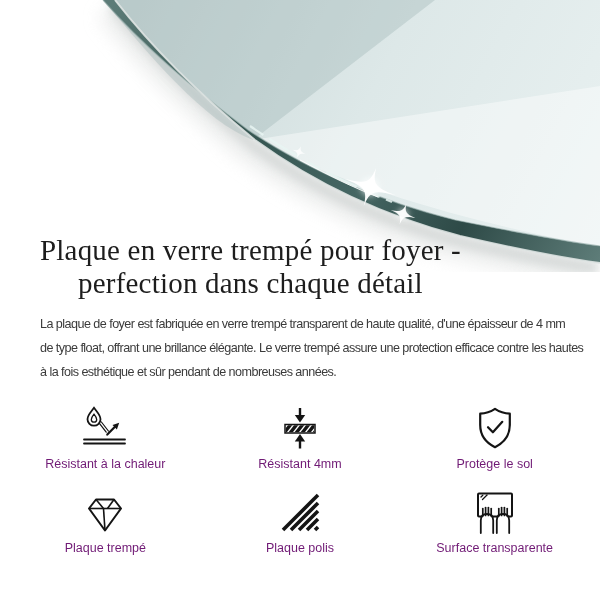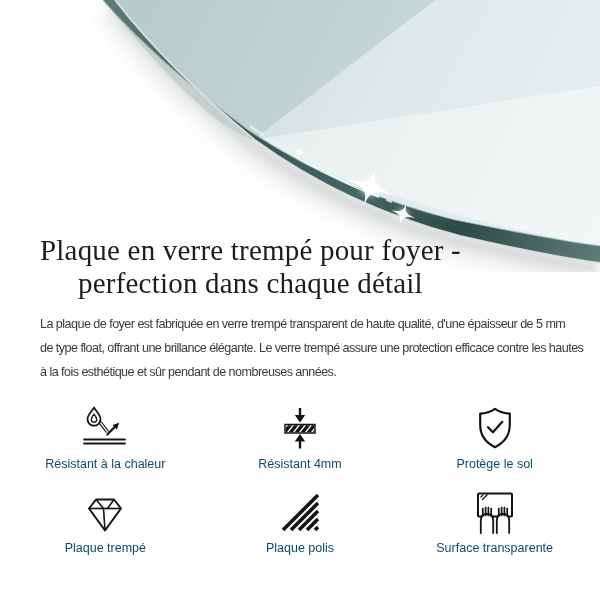--- a/index.html
+++ b/index.html
@@ -23,21 +23,21 @@
     letter-spacing:-0.55px;white-space:nowrap;
   }
   .features{
     position:absolute;left:0;top:406px;width:600px;z-index:2;
     display:grid;grid-template-columns:1fr 1fr 1fr;row-gap:18px;
     padding:0 8px;box-sizing:border-box;
   }
   .feature{display:flex;flex-direction:column;align-items:center;}
   .iconbox{height:44px;display:flex;align-items:flex-end;justify-content:center;}
   .feature .label{
-    margin-top:7px;font-size:12.5px;line-height:15px;color:#0c4a6e;
+    margin-top:7px;font-size:12.5px;line-height:15px;color:#701a75;
     white-space:nowrap;
   }
   .icon-svg{display:block;}
 </style>
 </head>
 <body>
 
 <div class="page">
 
   <svg class="hero" width="600" height="272" viewBox="0 0 600 272" aria-hidden="true">
@@ -96,21 +96,21 @@
       <path d="M0,-6 C0.7,-1.6 1.6,-0.7 7,0 C1.6,0.7 0.7,1.6 0,6 C-0.7,1.6 -1.6,0.7 -7,0 C-1.6,-0.7 -0.7,-1.6 0,-6 Z" fill="#ffffff"></path>
     </g>
   </svg>
 
   <h1 class="title" style="margin:0;font-weight:400;">
     <span>Plaque en verre trempé pour foyer -</span>
     <span>perfection dans chaque détail</span>
   </h1>
 
   <div class="desc">
-    <div class="desc-line">La plaque de foyer est fabriquée en verre trempé transparent de haute qualité, d'une épaisseur de 5 mm</div>
+    <div class="desc-line">La plaque de foyer est fabriquée en verre trempé transparent de haute qualité, d'une épaisseur de 4 mm</div>
     <div class="desc-line">de type float, offrant une brillance élégante. Le verre trempé assure une protection efficace contre les hautes</div>
     <div class="desc-line">à la fois esthétique et sûr pendant de nombreuses années.</div>
   </div>
 
   <div class="features">
 
     <div class="feature">
       <div class="iconbox">
         <svg class="icon-svg" width="50" height="44" viewBox="0 0 50 44">
           <g fill="none" stroke="#141414" stroke-linecap="round">

